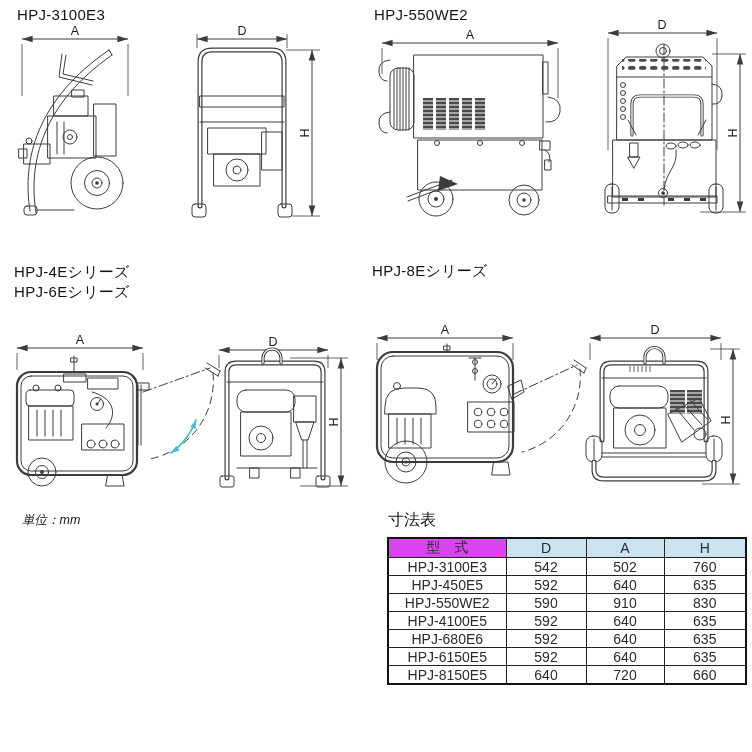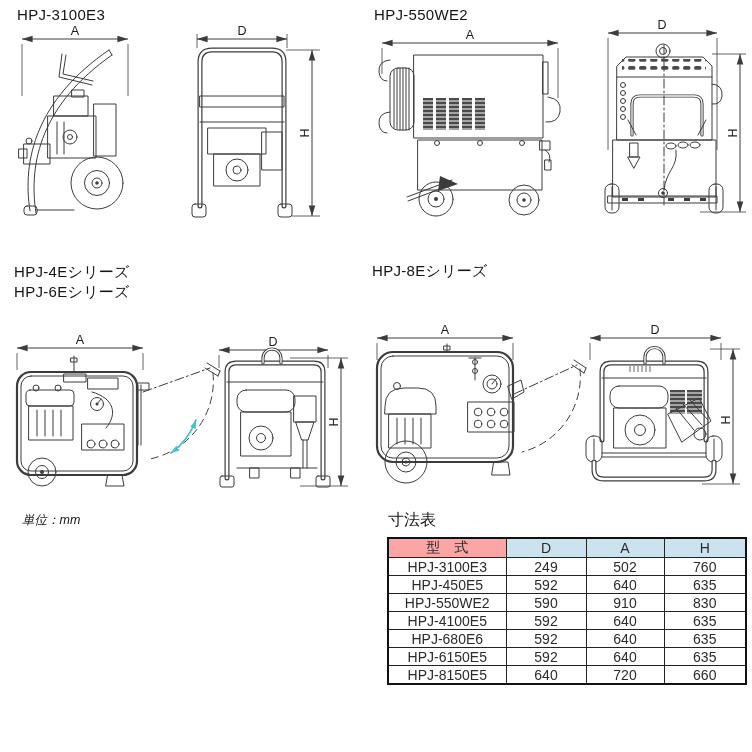--- a/index.html
+++ b/index.html
@@ -370,30 +370,30 @@
     <div class="table-title">寸法表</div>
     <table class="dim-table">
       <colgroup>
         <col style="width:118px">
           <col style="width:80px">
           <col style="width:78px">
           <col style="width:82px">
       </colgroup>
       <thead>
         <tr>
-          <th style="background: #fca5a5;">型　式</th>
+          <th style="background: #d946ef;">型　式</th>
           <th style="background: rgb(203, 227, 239);">D</th>
           <th style="background: rgb(203, 227, 239);">A</th>
           <th style="background: rgb(203, 227, 239);">H</th>
         </tr>
       </thead>
       <tbody>
           <tr>
             <td>HPJ-3100E3</td>
-            <td>249</td>
+            <td>542</td>
             <td>502</td>
             <td>760</td>
           </tr>
           <tr>
             <td>HPJ-450E5</td>
             <td>592</td>
             <td>640</td>
             <td>635</td>
           </tr>
           <tr>

